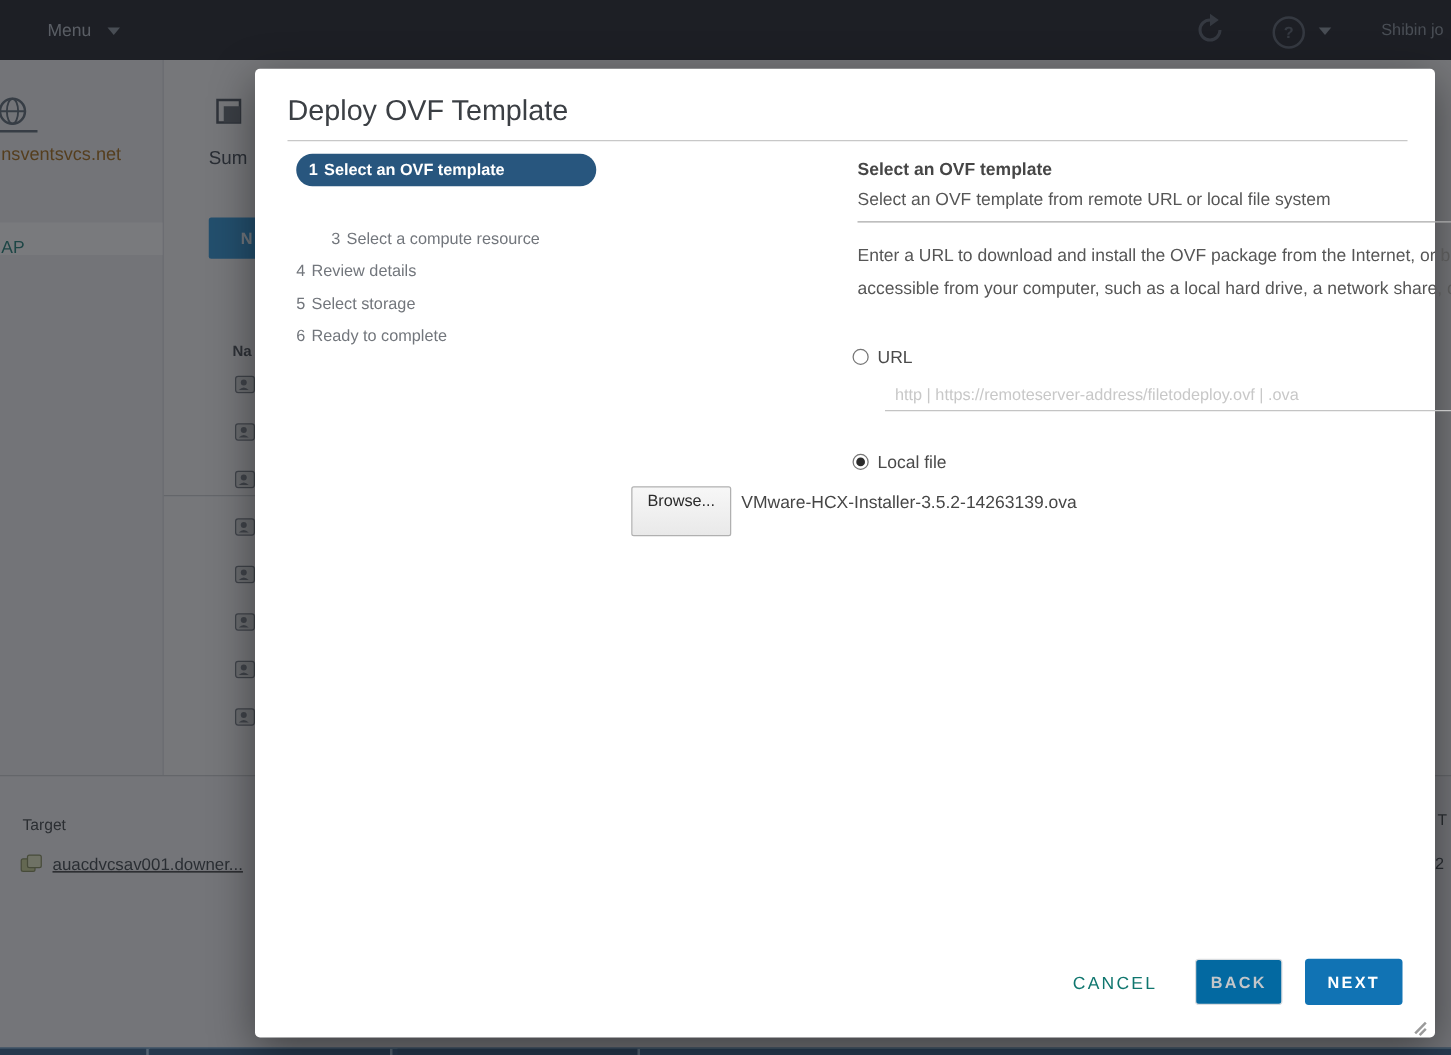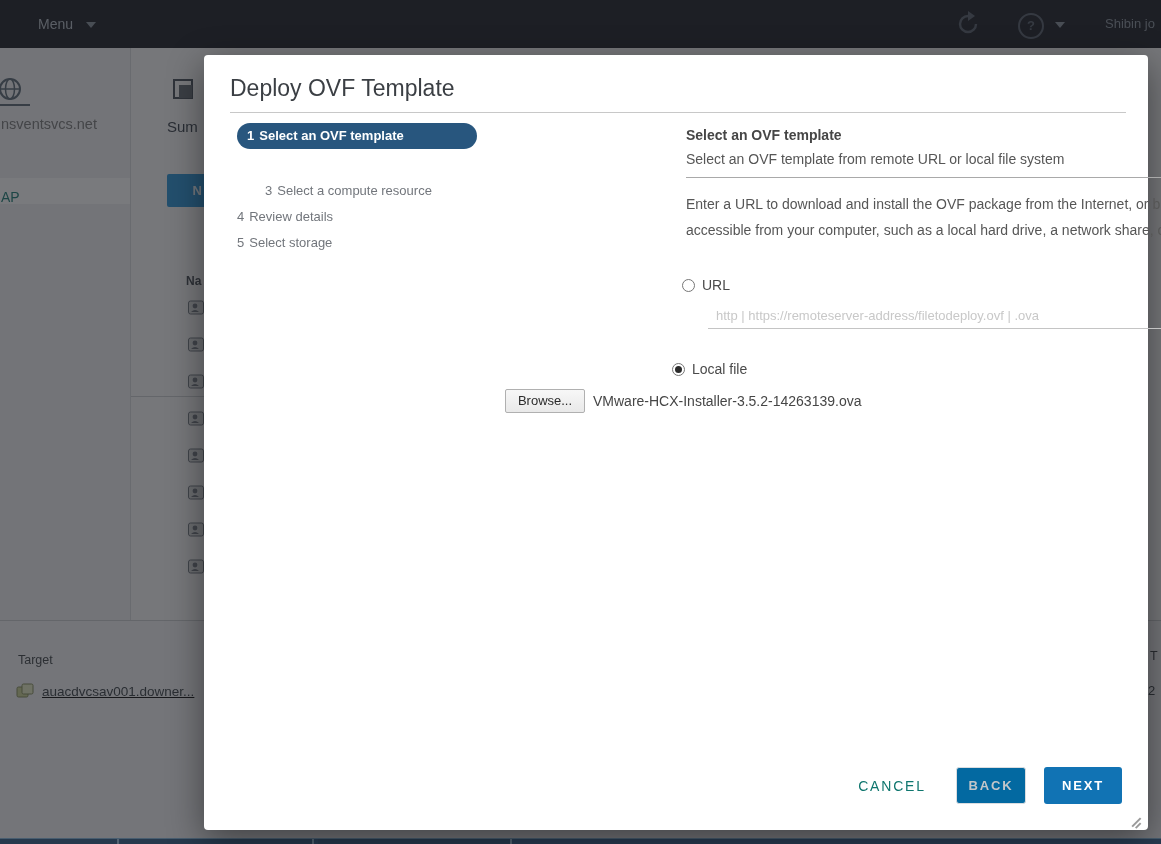--- a/index.html
+++ b/index.html
@@ -21,21 +21,21 @@
   .icon-help{left:1018px;top:13px;width:22px;height:22px;border:2px solid #4d5663;border-radius:50%;
     color:#4d5663;font-size:13px;font-weight:bold;text-align:center;line-height:21px;}
   .help-chev{left:1055px;top:22px;}
   .user-label{left:1105px;top:0;height:48px;line-height:48px;color:#828b96;font-size:13px;white-space:nowrap;}
 
   
   .bg-root{left:0;top:48px;width:1161px;height:796px;background:#f6f7f8;}
   .sidebar{left:0;top:0;width:130px;height:572px;background:#eef0f2;border-right:1px solid #d6d8da;}
   .globe-ico{left:-4px;top:28px;}
   .globe-underline{left:0;top:56px;width:30px;height:2px;background:#51606d;}
-  .vcenter-name{left:1px;top:68px;font-size:14.5px;color:#737373;white-space:nowrap;overflow:hidden;width:126px;}
+  .vcenter-name{left:1px;top:68px;font-size:14.5px;color:#a16207;white-space:nowrap;overflow:hidden;width:126px;}
   .sel-row{left:0;top:130px;width:130px;height:26px;background:#ffffff;}
   .ap-label{left:1px;top:141px;font-size:14px;color:#0f766e;}
 
   .col2-vm-ico{left:172px;top:30px;}
   .tab-summary{left:167px;top:70px;font-size:15px;color:#2e3640;white-space:nowrap;}
   .new-btn{left:167px;top:126px;width:40px;height:33px;background:#1f8fd6;border-radius:2px;
     color:#eaf4fb;font-size:13px;font-weight:bold;text-align:right;line-height:33px;padding-right:5px;box-sizing:border-box;}
   .na-header{left:186px;top:226px;font-size:12px;font-weight:bold;color:#3a4047;white-space:nowrap;}
   .vm-rows{left:188px;top:252px;width:20px;}
   .vm-row{width:16px;height:15px;margin-bottom:18px;}
@@ -67,28 +67,28 @@
   .content-h{left:482px;top:72px;font-size:14px;font-weight:bold;color:#464646;}
   .content-sub{left:482px;top:96px;font-size:14px;color:#565656;}
   .dlg-hr2{left:482px;top:122px;width:620px;height:1px;background:#a9a9a9;}
   .content-para{left:482px;top:136px;width:600px;font-size:14px;line-height:26px;color:#565656;}
 
   .radio-row{display:flex;align-items:center;gap:7px;}
   .radio{width:13px;height:13px;border:1px solid #767676;border-radius:50%;background:#fff;box-sizing:border-box;position:relative;flex:0 0 auto;}
   .radio.checked::after{content:"";position:absolute;left:2px;top:2px;width:7px;height:7px;border-radius:50%;background:#2b2b2b;}
   .radio-label{font-size:14px;color:#4a4a4a;}
   .row-url{left:478px;top:222px;}
-  .row-local{left:468px;top:306px;justify-content:center;}
+  .row-local{left:478px;top:306px;justify-content:center;}
 
   .url-input{left:504px;top:248px;width:600px;height:26px;border:none;border-bottom:1px solid #c4c4c4;
     font-size:13px;color:#5a5a5a;padding:0 0 0 8px;outline:none;background:transparent;box-sizing:border-box;
     font-family:"Liberation Sans",sans-serif;}
   .url-input::placeholder{color:#c8c8c8;}
 
-  .browse-btn{left:301px;top:334px;width:80px;height:24px;background:linear-gradient(#f7f7f7,#e9e9e9);
+  .browse-btn{left:301px;top:334px;width:80px;height:40px;background:linear-gradient(#f7f7f7,#e9e9e9);
     border:1px solid #b0b0b0;border-radius:2px;font-size:13px;color:#2b2b2b;text-align:center;line-height:22px;box-sizing:border-box;} 
   .file-name{left:389px;top:334px;height:24px;line-height:24px;font-size:14px;color:#464646;white-space:nowrap;}
 
   .btn-cancel{left:648px;top:713px;width:80px;height:36px;line-height:36px;text-align:center;
     color:#0f766e;font-size:14px;font-weight:500;letter-spacing:1.8px;cursor:pointer;}
   .btn-back{left:752px;top:712px;width:70px;height:37px;line-height:35px;text-align:center;background:#0369a1;
     border:1px solid #dadde0;border-radius:3px;color:#c3c6c9;font-size:13px;font-weight:bold;letter-spacing:1.8px;box-sizing:border-box;}
   .btn-next{left:840px;top:712px;width:78px;height:37px;line-height:37px;text-align:center;background:#1173b4;
     border-radius:3px;color:#ffffff;font-size:13px;font-weight:bold;letter-spacing:1.8px;cursor:pointer;}
   .resize-handle{right:7px;bottom:6px;width:11px;height:11px;}
@@ -208,20 +208,23 @@
   </div>
   <div class="abs step" style="top:123px;margin-left:28px;">
     <span class="num">3</span><span>Select a compute resource</span>
   </div>
   <div class="abs step" style="top:149px;">
     <span class="num">4</span><span>Review details</span>
   </div>
   <div class="abs step" style="top:175px;">
     <span class="num">5</span><span>Select storage</span>
   </div>
+  <div class="abs step" style="top:201px;">
+    <span class="num">6</span><span>Ready to complete</span>
+  </div>
 
   <div class="abs content-h">Select an OVF template</div>
   <div class="abs content-sub">Select an OVF template from remote URL or local file system</div>
   <div class="abs dlg-hr2"></div>
   <div class="abs content-para">Enter a URL to download and install the OVF package from the Internet, or browse to a location accessible from your computer, such as a local hard drive, a network share, or a CD/DVD drive.</div>
 
   <div class="abs radio-row row-url">
     <span class="radio"></span>
     <span class="radio-label">URL</span>
   </div>

